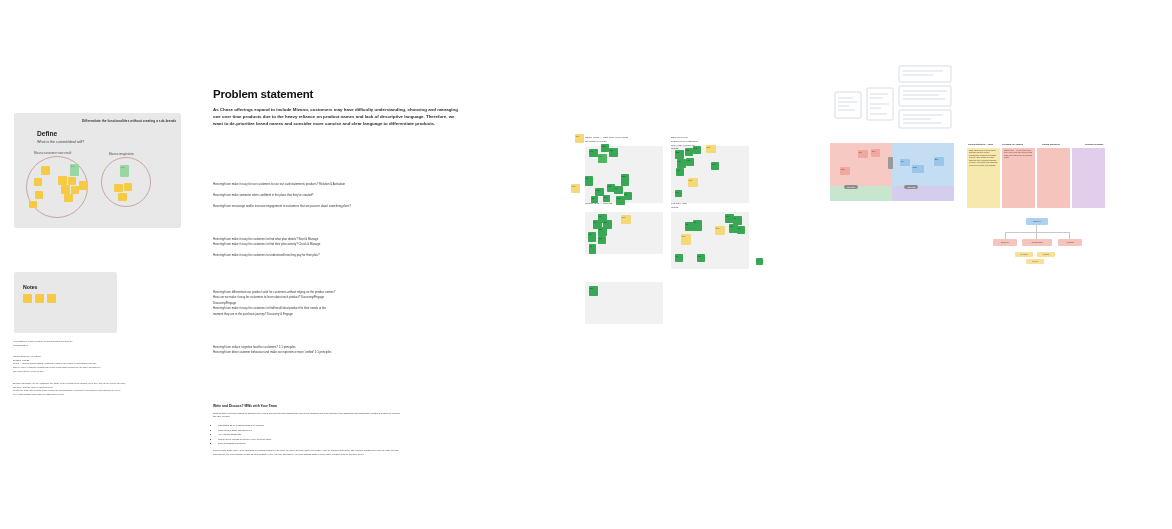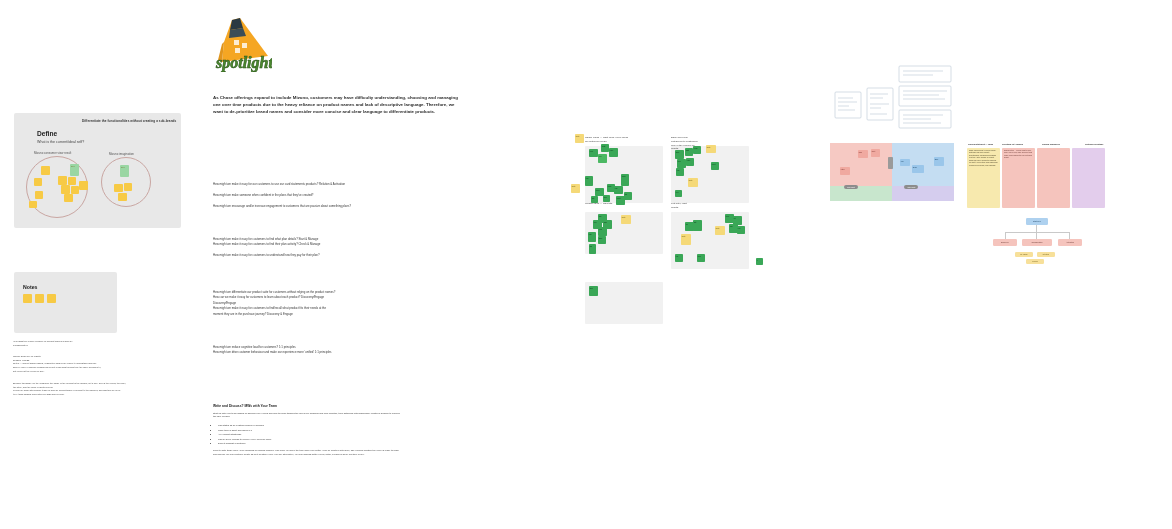--- a/index.html
+++ b/index.html
@@ -155,38 +155,23 @@
       <span class="mini-ln">Survey: 68% of Mizuno consumers did not recall what product line the shoe belonged to,</span>
       <span class="mini-ln">but looked at the colour or sole.</span>
     </div>
   <div class="lblock" style="top:382px;" id="lb3">
       <span class="mini-ln">Broader takeaway: for the consumer the name of the product is the anchor, not a cue. Cue is the colour, the price,</span>
       <span class="mini-ln">the store, and the word of mouth review.</span>
       <span class="mini-ln">Follow-up: align with Mizuno team on how we present/name a product to the shopper, and whether we need</span>
       <span class="mini-ln">to re-think naming convention for 2026 and beyond.</span>
     </div>
 
-  <div class="logo">
-    <svg viewBox="0 0 62 56" width="62" height="56">
-
-      <polygon points="22,4 30,2 58,40 12,46 14,26" fill="#f5a623"></polygon>
-      <polygon points="22,4 30,2 33,12 20,14" fill="#2b3a42"></polygon>
-      <polygon points="20,14 33,12 36,20 19,22" fill="#3b4d57"></polygon>
-      <rect x="24" y="24" width="5" height="5" fill="#fff" opacity=".8"></rect>
-      <rect x="32" y="27" width="5" height="5" fill="#fff" opacity=".8"></rect>
-      <rect x="25" y="32" width="5" height="5" fill="#fff" opacity=".8"></rect>
-      <polygon points="14,26 12,46 8,44 12,28" fill="#e0941c"></polygon>
-
-      <g>
-        <text x="6" y="52" font-family="'Liberation Serif', serif" font-size="16" font-style="italic" font-weight="700" fill="#4b8a2f" stroke="#2e5a1c" stroke-width="0.6">spotlight</text>
-      </g>
-    </svg>
-  </div>
 
   <div class="doc">
+    <div class="doc-h1">Problem statement</div>
     <div class="doc-body">As Chase offerings expand to include Mizuno, customers may have difficulty understanding, choosing and managing one over time products due to the heavy reliance on product names and lack of descriptive language. Therefore, we want to de-prioritize brand names and consider more concise and clear language to differentiate products.</div>
   </div>
 
   <div class="hmw-group" id="hmw0" style="top: 182px;">
       <span class="mini-ln">How might we make it easy for our customers to use our card statements products? Relation &amp; Activation</span>
       <span class="mini-ln">&nbsp;</span>
       <span class="mini-ln">How might we make someone when confident in the plans that they've created?</span>
       <span class="mini-ln">&nbsp;</span>
       <span class="mini-ln">How might we encourage and/or increase engagement to customers that are passive about something plans?</span>
     </div>

